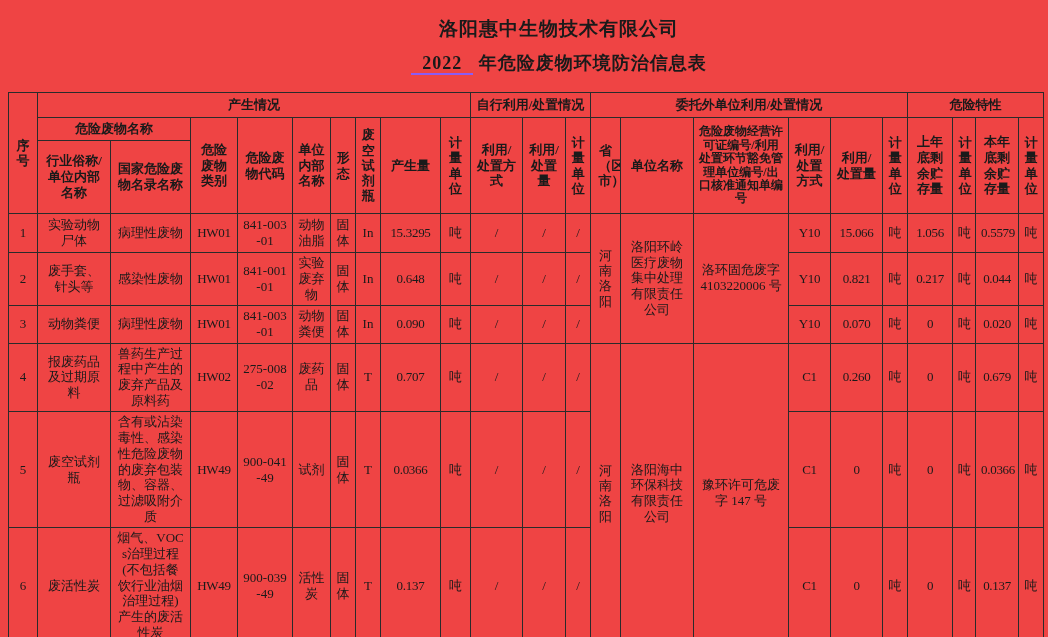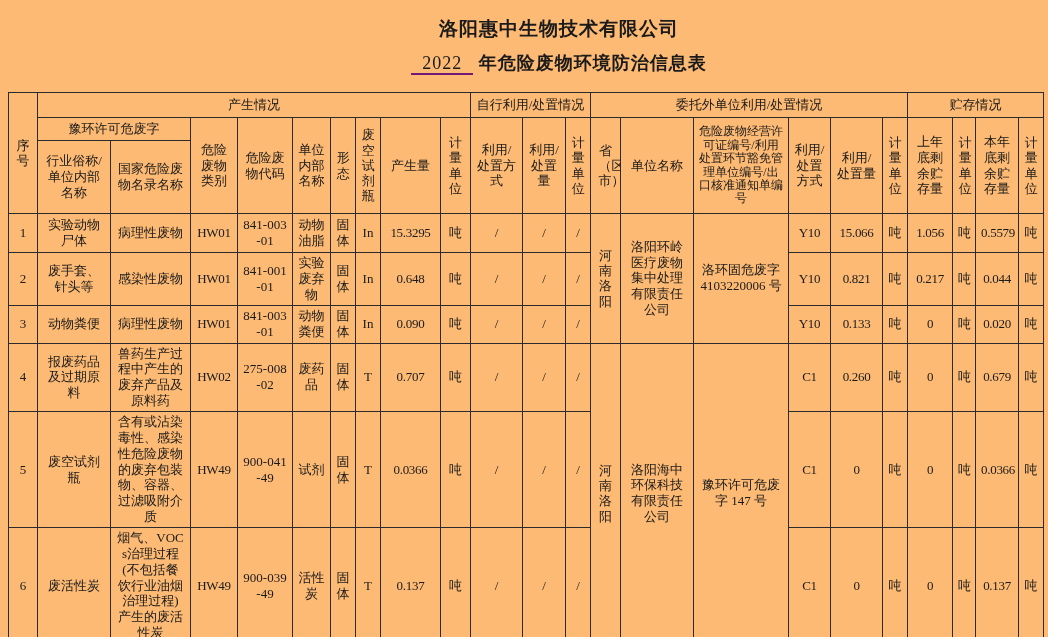--- a/index.html
+++ b/index.html
@@ -1,35 +1,35 @@
 <!DOCTYPE html>
 <html><head>
 <meta charset="utf-8">
 <style>
   * { margin:0; padding:0; box-sizing:border-box; }
   html,body { background:#ffffff; }
   .sheet {
-    position:relative; width:1048px; height:637px; background:#fdba74;
+    position:relative; width:1048px; height:637px; background:#ef4444;
     font-family:"Liberation Serif","DejaVu Serif",serif; color:#1a1a1a;
     overflow:hidden;
   }
   .titles { position:absolute; left:0; right:0; top:16px; text-align:center; padding-left:70px; }
   .title-line { font-size:19px; font-weight:bold; letter-spacing:1px; }
   .subtitle-line { margin-top:9px; font-size:18px; font-weight:bold; letter-spacing:1px; }
-  .subtitle-year { border-bottom:2px solid #701a75; padding:0 11px; font-weight:normal; }
+  .subtitle-year { border-bottom:2px solid #8b5cf6; padding:0 11px; font-weight:bold; }
   table.waste {
     position:absolute; left:8px; top:92px; width:1035px;
     border-collapse:collapse; table-layout:fixed;
     font-size:13px; line-height:1.22;
   }
   table.waste td {
     border:1px solid #2b2b2b; text-align:center; vertical-align:middle;
     padding:2px 5px; word-break:break-all; overflow:hidden;
   }
-  td.hdr { font-weight:normal; }
+  td.hdr { font-weight:bold; }
   .v1 { width:1.1em; margin:0 auto; word-break:break-all; line-height:1.18; }
   td.num { word-break:keep-all; white-space:nowrap; letter-spacing:-0.3px; }
   td.permit-hdr { font-size:12px; line-height:1.12; padding:1px 3px; }
   td.tight { padding:2px 2px; }
   tr.hr-a { height:25px; } tr.hr-b { height:23px; } tr.hr-c { height:73px; }
   tr.r1 { height:39px; } tr.r2 { height:48px; } tr.r3 { height:38px; }
   tr.r4 { height:57px; } tr.r5 { height:93px; } tr.r6 { height:94px; }
 </style>
 </head>
 <body>
@@ -69,25 +69,25 @@
     </colgroup>
 
     <tbody>
         <tr class="hr-a">
       <td class="hdr tight" rowspan="3">
             <div class="v1">序号</div>
           </td>
       <td class="hdr" colspan="9">产生情况</td>
       <td class="hdr" colspan="3">自行利用/处置情况</td>
       <td class="hdr" colspan="6">委托外单位利用/处置情况</td>
-      <td class="hdr" colspan="4">贮存情况</td>
+      <td class="hdr" colspan="4">危险特性</td>
     </tr>
 
     <tr class="hr-b">
-      <td class="hdr" colspan="2">豫环许可危废字</td>
+      <td class="hdr" colspan="2">危险废物名称</td>
       <td class="hdr tight" rowspan="2">危险废物类别</td>
       <td class="hdr tight" rowspan="2">危险废物代码</td>
       <td class="hdr tight" rowspan="2">单位内部名称</td>
       <td class="hdr tight" rowspan="2">
             <div class="v1">形态</div>
           </td>
       <td class="hdr tight" rowspan="2">
             <div class="v1">废空试剂瓶</div>
           </td>
       <td class="hdr tight" rowspan="2">产生量</td>
@@ -183,21 +183,21 @@
       <td class="tight">841-003-01</td>
       <td class="tight">动物粪便</td>
       <td class="tight">固体</td>
       <td class="tight">In</td>
       <td class="num">0.090</td>
       <td class="tight">吨</td>
       <td>/</td>
       <td>/</td>
       <td class="tight">/</td>
       <td class="num">Y10</td>
-      <td class="num">0.133</td>
+      <td class="num">0.070</td>
       <td class="tight">吨</td>
       <td class="num tight">0</td>
       <td class="tight">吨</td>
       <td class="num tight">0.020</td>
       <td class="tight">吨</td>
     </tr>
 
     <tr class="r4">
       <td>4</td>
       <td>报废药品及过期原料</td>

